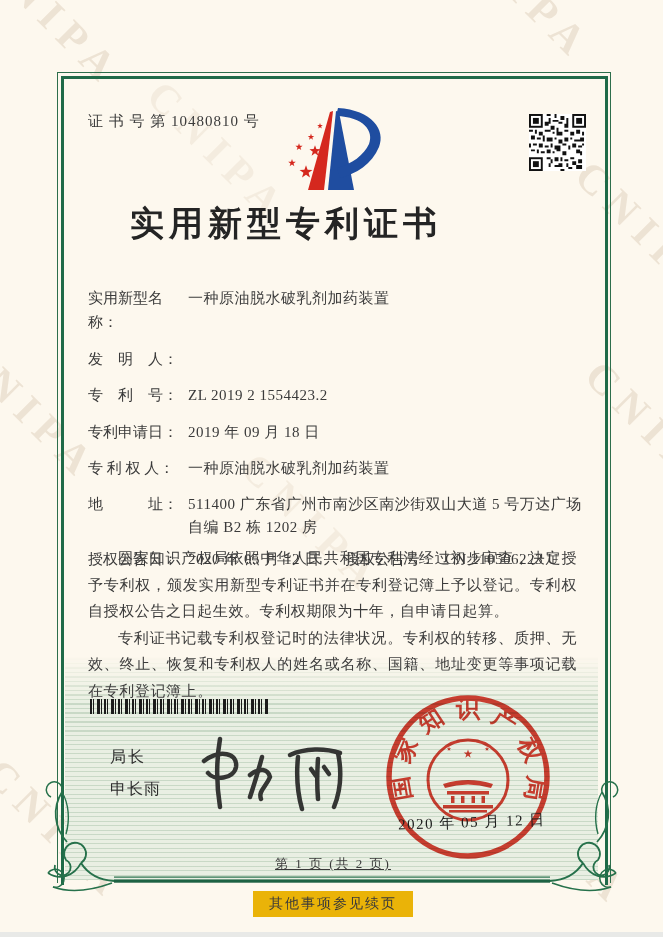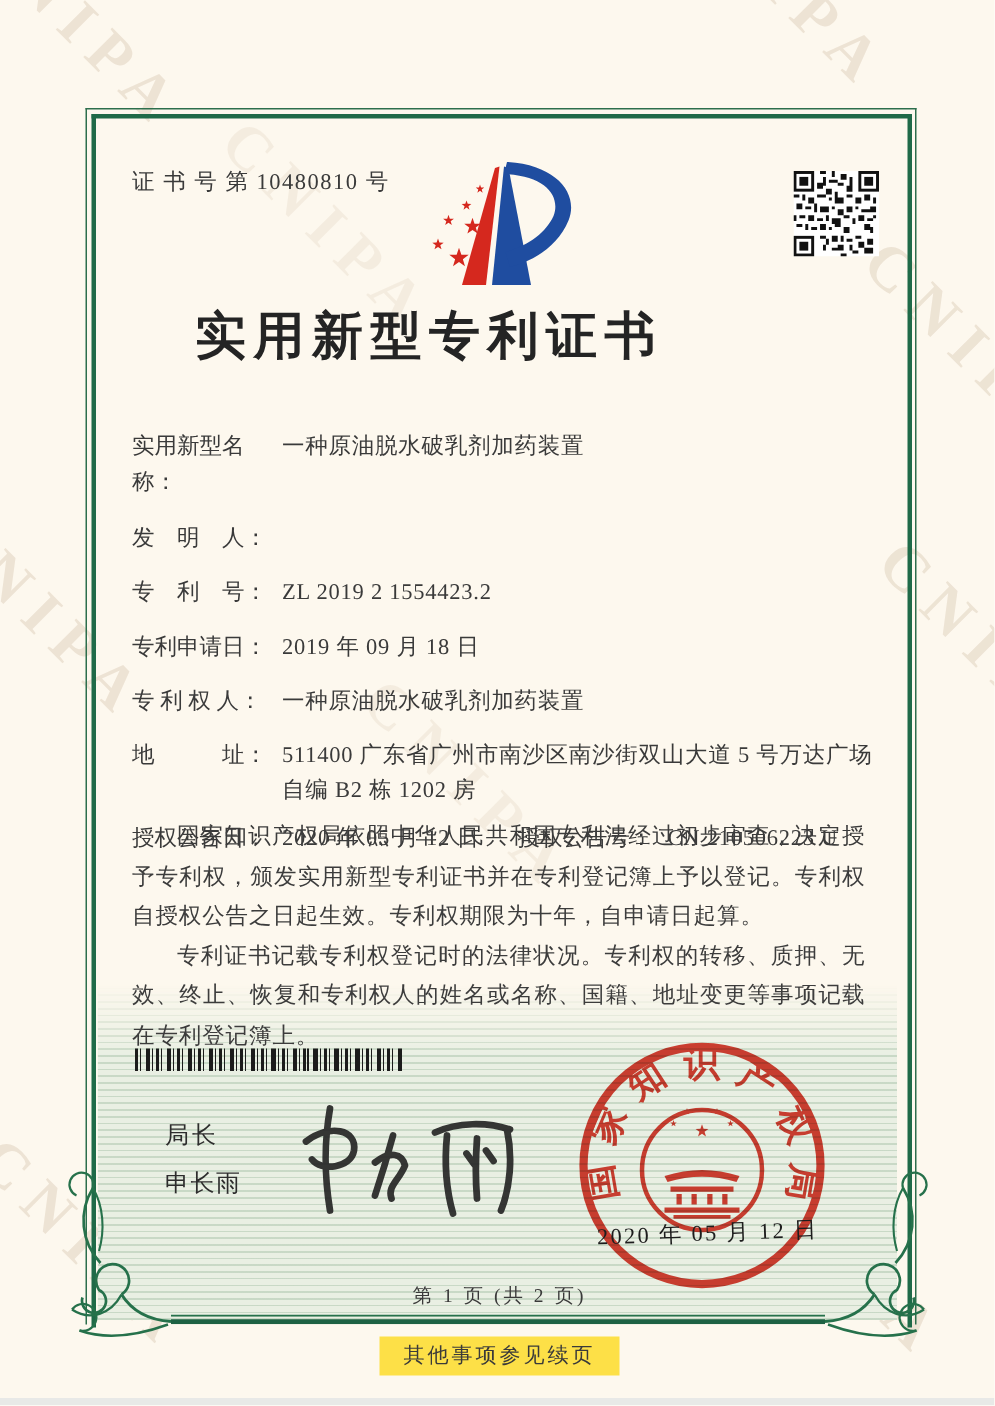--- a/index.html
+++ b/index.html
@@ -71,28 +71,28 @@
   .director-name{position:absolute; left:110px; top:779px; z-index:3;
     font-size:16px; color:#2d2d2d; letter-spacing:1px;}
   .signature{position:absolute; left:190px; top:727px; z-index:3;}
   .seal{position:absolute; left:383px; top:692px; z-index:4; mix-blend-mode:multiply; opacity:.95;}
   .seal-date{
     position:absolute; left:398px; top:813px; z-index:5;
     font-size:15px; color:#1d1d1d; letter-spacing:1.5px; transform:rotate(-2deg);
   }
   .page-indicator{
     position:absolute; left:57px; top:855px; width:552px; z-index:3;
-    text-align:center; font-size:13px; color:#3a3a3a; letter-spacing:2px;
+    text-align:center; font-size:13px; color:#3a3a3a; letter-spacing:2px;text-decoration:underline;
   }
   .ornament{position:absolute; left:34px; top:762px; z-index:3;}
   .continuation{
     position:absolute; left:57px; top:891px; width:552px; z-index:3; text-align:center;
   }
   .continuation span{
-    display:inline-block; background:#fde047; padding:4px 16px;
+    display:inline-block; background:#eab308; padding:4px 16px;
     font-size:14px; color:#3a3a3a; letter-spacing:2px;
   }
   .scan-edge{position:absolute; left:0; bottom:0; width:100%; height:5px; background:#e8e9e7; z-index:6;}
 </style>
 </head>
 <body>
 
 <div class="page">
 
   <span class="wm" style="left:-38px; top:-8px;">CNIPA</span>

